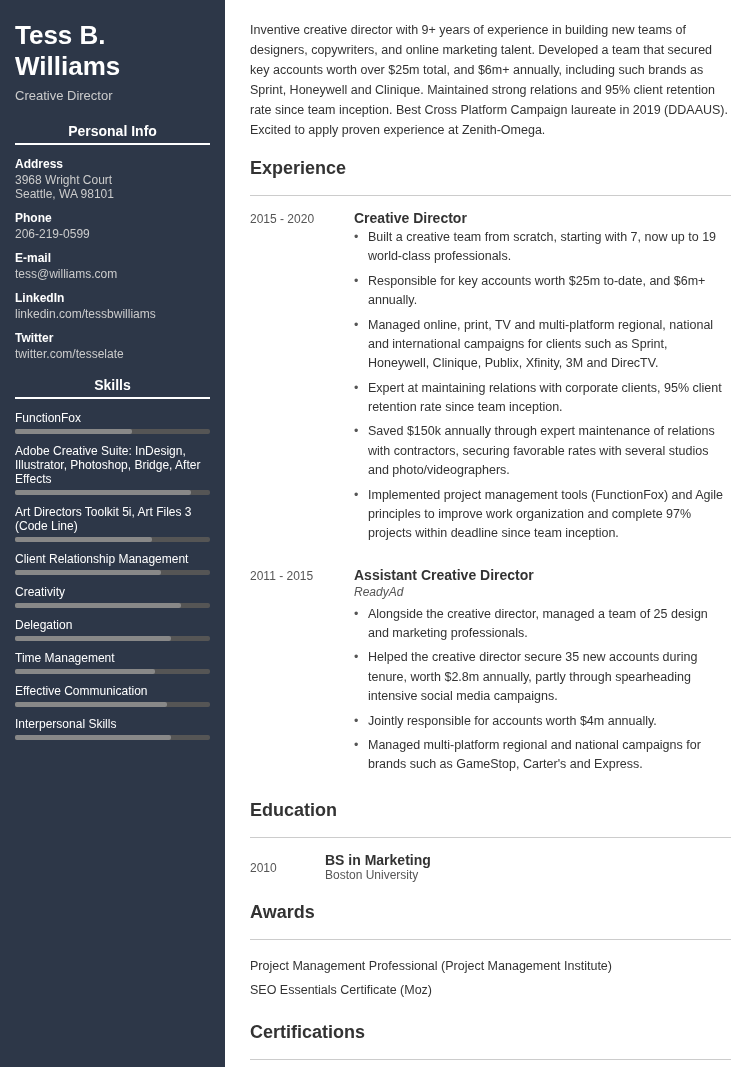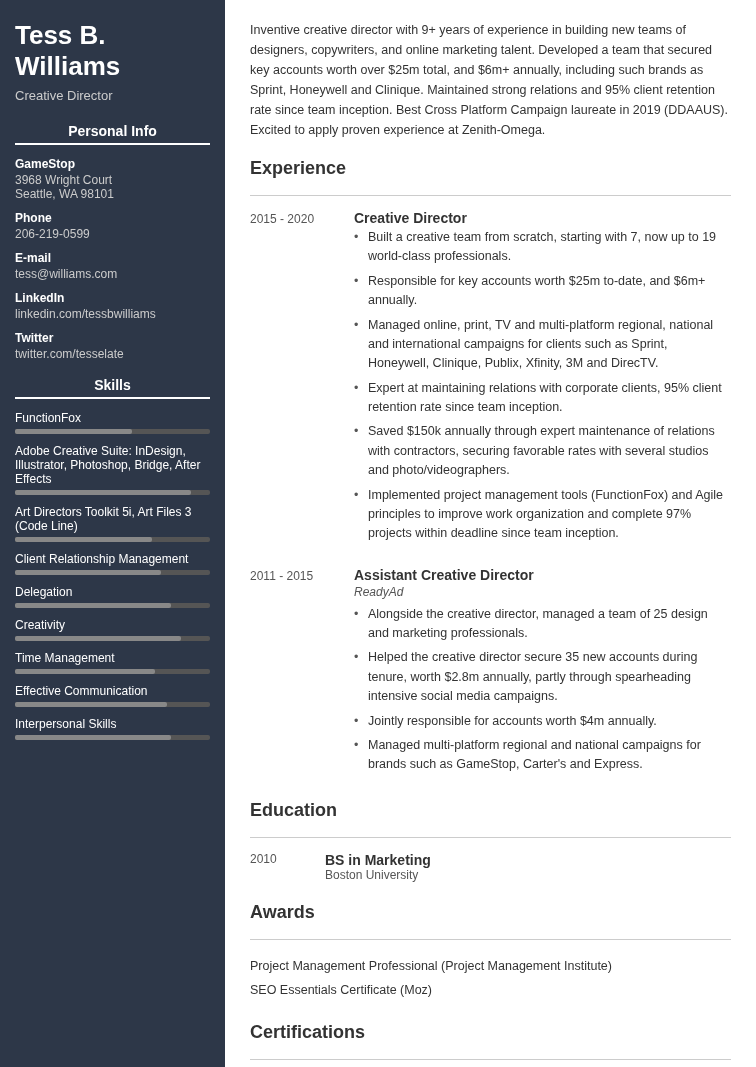--- a/index.html
+++ b/index.html
@@ -161,20 +161,21 @@
 
     .edu-entry {
       display: flex;
       margin-bottom: 10px;
     }
 
     .edu-date {
       min-width: 75px;
       font-size: 12px;
       color: #555;
+      margin-top: 9px;
     }
 
     .edu-content .edu-degree {
       font-size: 14px;
       font-weight: bold;
       color: #333;
     }
 
     .edu-content .edu-school {
       font-size: 12px;
@@ -208,21 +209,21 @@
   </style>
 </head>
 <body>
 
 <div class="sidebar">
   <div class="sidebar-name">Tess B. Williams</div>
   <div class="sidebar-title">Creative Director</div>
 
   <div class="sidebar-section-title">Personal Info</div>
 
-  <div class="info-label">GameStop</div>
+  <div class="info-label">Address</div>
   <div class="info-value">3968 Wright Court</div>
   <div class="info-value">Seattle, WA 98101</div>
 
   <div class="info-label">Phone</div>
   <div class="info-value">206-219-0599</div>
 
   <div class="info-label">E-mail</div>
   <div class="info-value">tess@williams.com</div>
 
   <div class="info-label">LinkedIn</div>
@@ -252,29 +253,29 @@
           <div class="skill-bar-fill" style="width: 70%;"></div>
         </div>
       </div>
       <div>
         <div class="skill-name">Client Relationship Management</div>
         <div class="skill-bar-bg">
           <div class="skill-bar-fill" style="width: 75%;"></div>
         </div>
       </div>
       <div>
+        <div class="skill-name">Creativity</div>
+        <div class="skill-bar-bg">
+          <div class="skill-bar-fill" style="width: 85%;"></div>
+        </div>
+      </div>
+      <div>
         <div class="skill-name">Delegation</div>
         <div class="skill-bar-bg">
           <div class="skill-bar-fill" style="width: 80%;"></div>
-        </div>
-      </div>
-      <div>
-        <div class="skill-name">Creativity</div>
-        <div class="skill-bar-bg">
-          <div class="skill-bar-fill" style="width: 85%;"></div>
         </div>
       </div>
       <div>
         <div class="skill-name">Time Management</div>
         <div class="skill-bar-bg">
           <div class="skill-bar-fill" style="width: 72%;"></div>
         </div>
       </div>
       <div>
         <div class="skill-name">Effective Communication</div>

